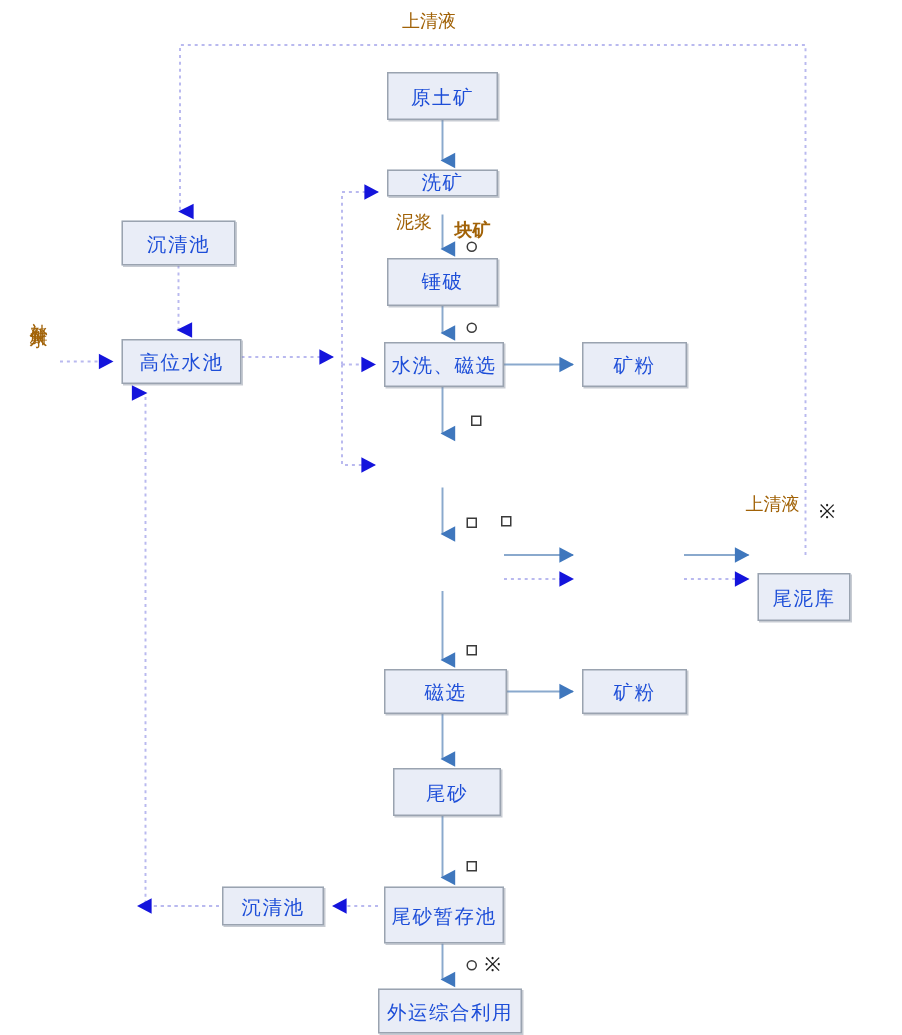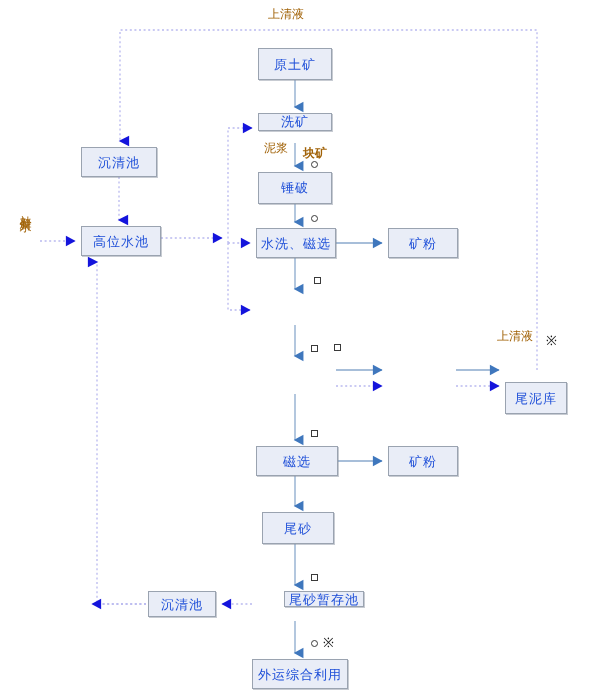--- a/index.html
+++ b/index.html
@@ -151,21 +151,21 @@
 
 
   <div class="node" style="left:505px;top:362px;width:62px;height:32px;margin-top:20px;">尾泥库</div>
 
   <div class="node" style="left:256px;top:446px;width:82px;height:30px;">磁选</div>
 
   <div class="node" style="left:388px;top:446px;width:70px;height:30px;">矿粉</div>
 
   <div class="node" style="left:262px;top:512px;width:72px;height:32px;text-align:center;">尾砂</div>
 
-  <div class="node" style="left:256px;top:591px;width:80px;height:16px;margin-left:28px;">尾砂暂存池</div>
+  <div class="node" style="left:256px;top:591px;width:80px;height:38px;">尾砂暂存池</div>
 
   <div class="node" style="left:252px;top:659px;width:96px;height:30px;">外运综合利用</div>
 
   <div class="node" style="left:81px;top:147px;width:76px;height:30px;">沉清池</div>
 
   <div class="node" style="left:81px;top:226px;width:80px;height:30px;">高位水池</div>
 
   <div class="node" style="left:148px;top:591px;width:68px;height:26px;">沉清池</div>
 
   <div class="label" style="left:268px;top:8px;">上清液</div>

